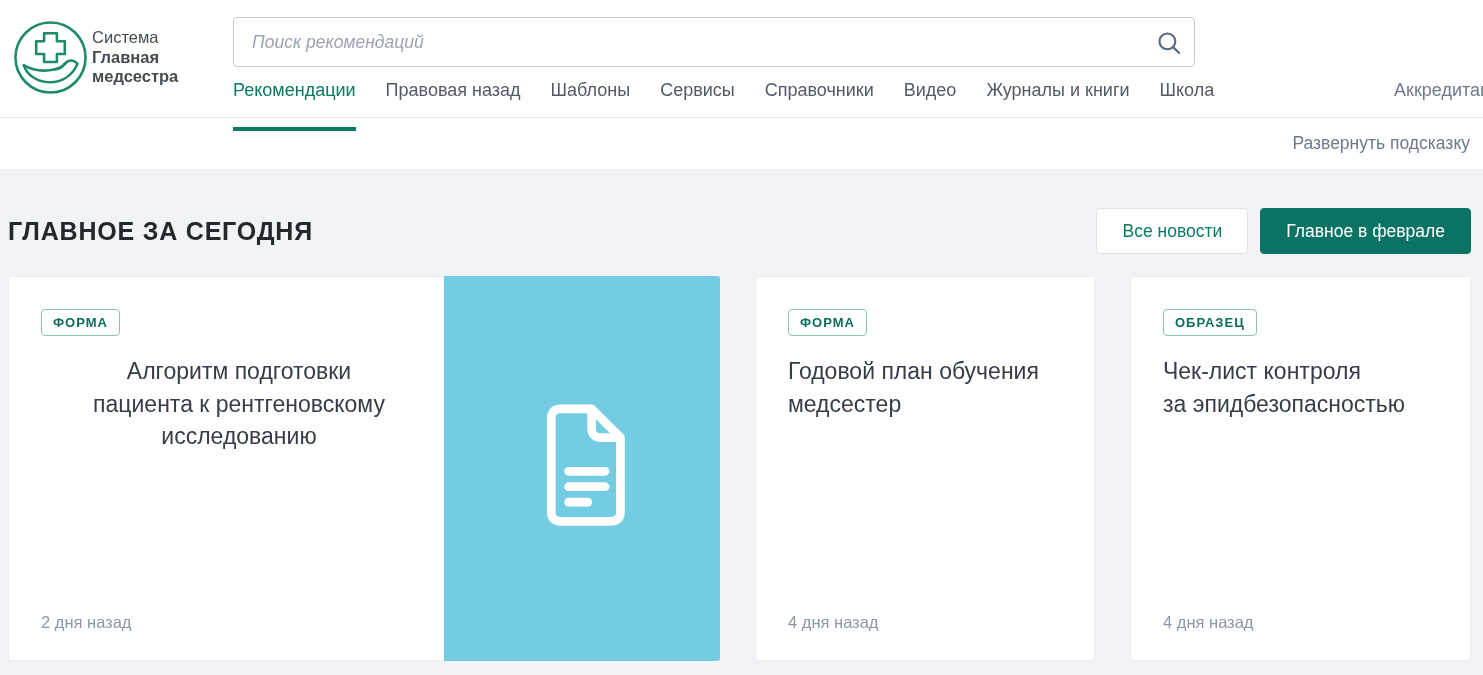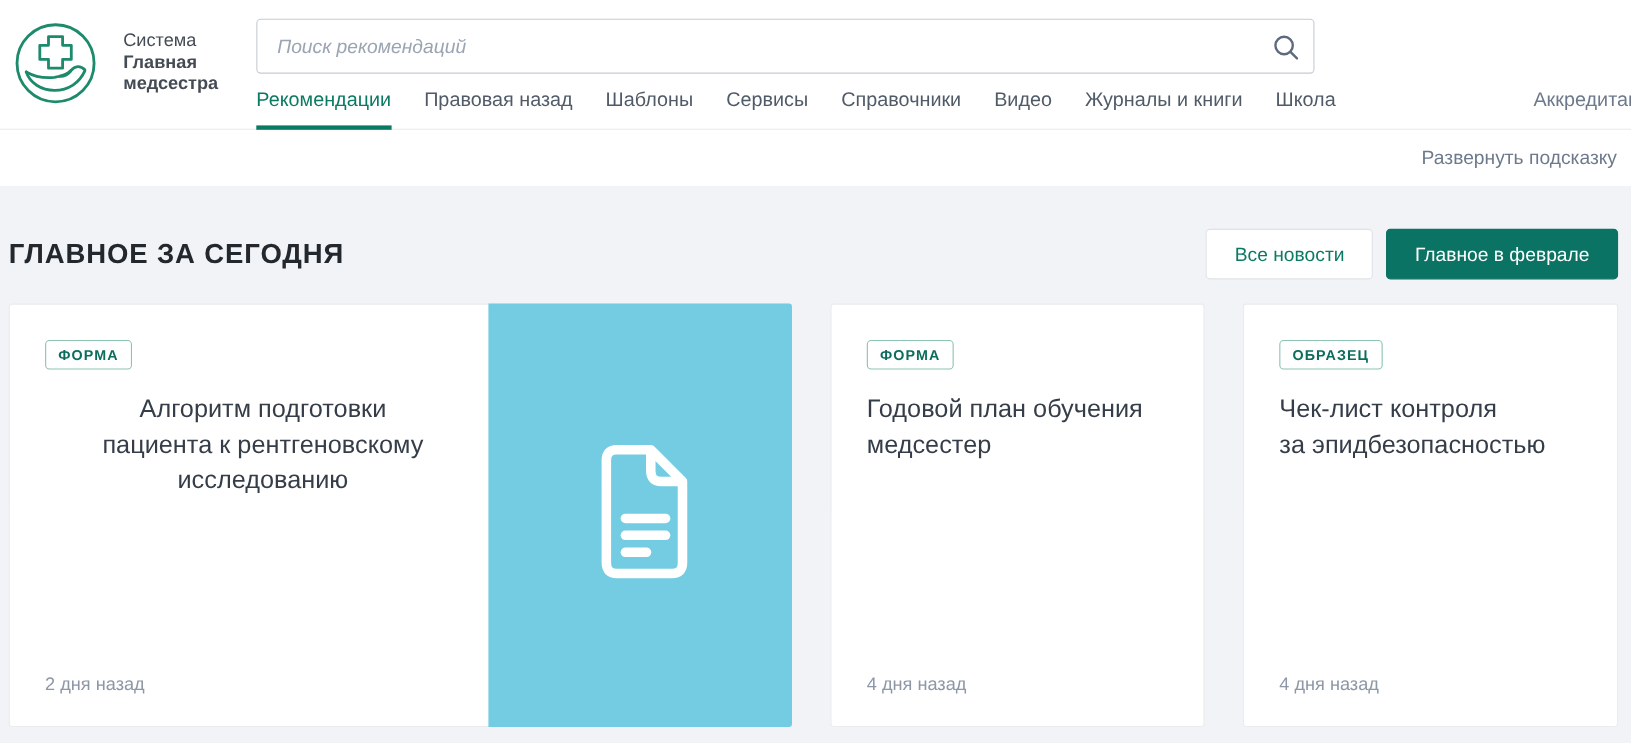--- a/index.html
+++ b/index.html
@@ -13,21 +13,21 @@
 
   
   .header {
     position:relative;
     height:118px;
     background:#ffffff;
     border-bottom:1px solid #e9ebee;
   }
   .logo {
     position:absolute; left:13px; top:20px;
-    display:flex; gap:24px; align-items:flex-start;
+    display:flex; gap:4px; align-items:flex-start;
     cursor:pointer;
   }
   .logo-icon svg { width:75px; height:75px; display:block; }
   .logo-text {
     margin-top:8px;
     font-size:16.5px; line-height:19.5px; color:#454b54;
   }
   .logo-text .bold { font-weight:bold; }
 
   .searchbar {
@@ -49,21 +49,21 @@
     width:26px; height:26px;
     background:none; border:none; cursor:pointer; padding:0;
   }
 
   .nav {
     position:absolute; left:233px; top:80px;
     display:flex; gap:30px; white-space:nowrap;
   }
   .nav-link {
     font-size:18px; color:#515b68;
-    padding-bottom:13px;
+    padding-bottom:26px;
     border-bottom:4px solid transparent;
   }
   .nav-link.active { color:#0b7a63; border-bottom-color:#0b7a63; }
   .nav-right {
     position:absolute; left:1394px; top:80px;
     font-size:18px; color:#6e7a8c; white-space:nowrap;
   }
 
   
   .tipbar {

